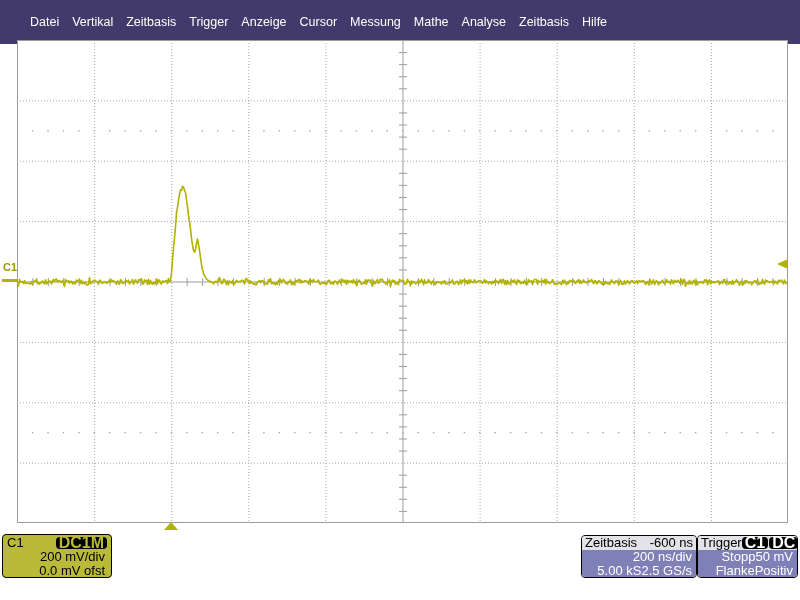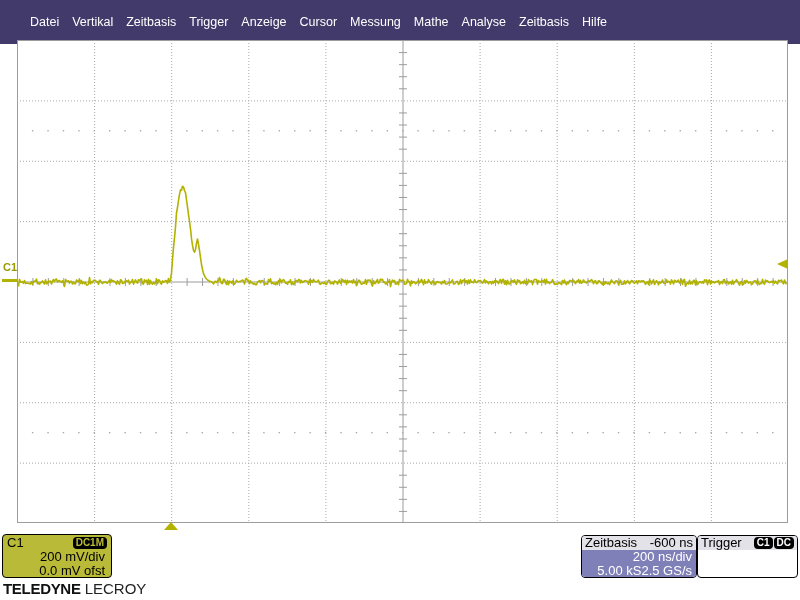--- a/index.html
+++ b/index.html
@@ -17,21 +17,21 @@
   #c1-offset-dash{position:absolute;left:2px;top:279px;width:15px;height:3px;}
   #trig-level-arrow{position:absolute;left:777px;top:259px;width:0;height:0;
       border-top:5px solid transparent;border-bottom:5px solid transparent;border-right:11px solid #b2b200;}
   #trig-time-marker{position:absolute;left:164px;top:522px;width:0;height:0;
       border-left:7px solid transparent;border-right:7px solid transparent;border-bottom:8px solid #b2b200;}
   
   .status-box{position:absolute;border:1px solid #000;border-radius:4px;overflow:hidden;
               font-size:13px;box-sizing:border-box;}
   #channel-box{left:2px;top:534px;width:110px;height:44px;color:#000;padding:1px 4px 0 4px;}
   #channel-box .row1{display:flex;justify-content:space-between;align-items:center;line-height:14px;}
-  .badge-dark{background:#000;border-radius:4px;font-size:10px;font-weight:bold;
+  .badge-dark{background:#000;border-radius:4px;font-size:16px;font-weight:bold;
               padding:0 3px;line-height:12px;}
   #channel-box .vrow{text-align:right;line-height:14px;padding-right:2px;}
   .lav-box .hdr{display:flex;justify-content:space-between;align-items:center;
                 padding:0 3px;height:14px;color:#000;line-height:14px;}
   .lav-box .body{color:#fff;}
   .lav-box .brow{display:flex;justify-content:flex-end;padding:0 4px;line-height:14px;}
   #timebase-box{left:581px;top:535px;width:116px;height:43px;}
   #trigger-box{left:697px;top:535px;width:101px;height:43px;}
   .hdr-badges{display:flex;gap:1px;}
   .hdr-badges .badge-dark{color:#fff;}
@@ -285,19 +285,26 @@
   </div>
 
   <div class="status-box lav-box" id="trigger-box">
     <div class="hdr" style="background: rgb(226, 226, 232);">
       <span>Trigger</span>
       <span class="hdr-badges">
         <span class="badge-dark">C1</span>
         <span class="badge-dark">DC</span>
       </span>
     </div>
+    <div class="body" style="background: rgb(128, 128, 184);">
+      <div class="brow">
+        <span>Stopp</span>
+        <span>50 mV</span>
+        </div>
+      <div class="brow">
+        <span>Flanke</span>
+        <span>Positiv</span>
+        </div>
+    </div>
   </div>
 
-  <div id="logo">
-    <span class="bold">TELEDYNE</span><span class="reg">LECROY</span>
-  </div>
 
 </div>
 
 </body></html>

